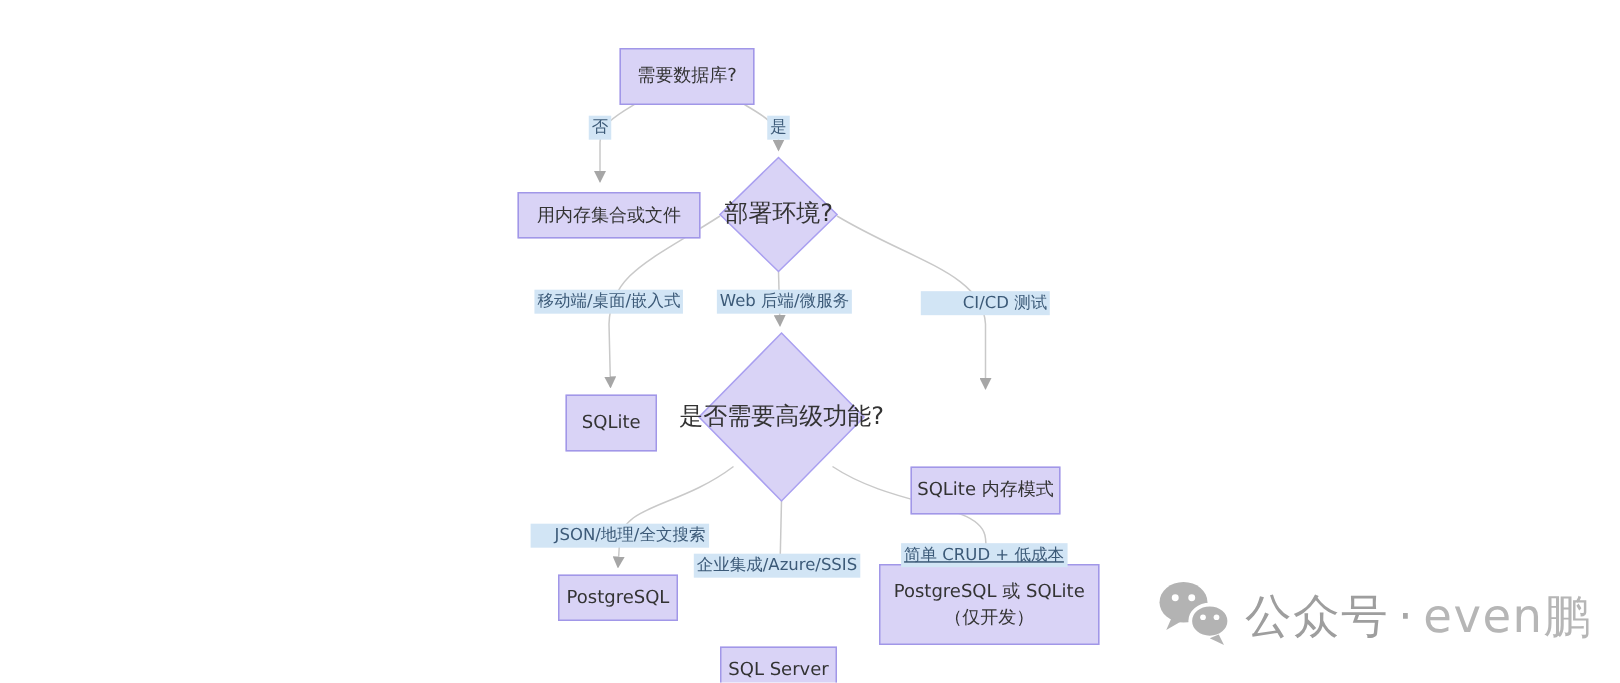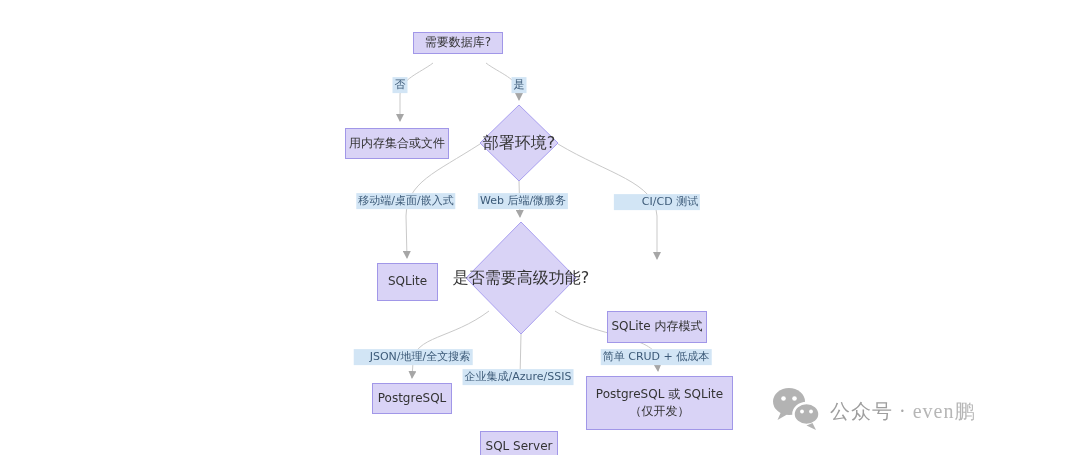--- a/index.html
+++ b/index.html
@@ -49,51 +49,50 @@
   }
   .watermark {
     position: absolute;
     left: 772px;
     top: 387px;
     display: flex;
     align-items: center;
     gap: 10px;
   }
   .watermark .wm-text {
-    font-size: 20px;
+    font-size: 31px;
     letter-spacing: 1px;
     white-space: nowrap;
-    font-family: Liberation Serif, serif;
   }
   .wm-prefix { color: #9e9e9e; }
   .wm-sep { color: #a8a8a8; padding: 0 6px; }
   .wm-suffix { color: #b6b6b6; }
 
   
-  #n-need-db       { left: 413px; top: 32px;  width: 90px;  height: 22px; }
-  #n-memory        { left: 345px; top: 128px; width: 104px; height: 31px; }
+  #n-need-db       { left: 413px; top: 32px;  width: 90px;  height: 38px; }
+  #n-memory        { left: 345px; top: 128px; width: 122px; height: 31px; }
   #n-sqlite        { left: 377px; top: 263px; width: 61px;  height: 38px; }
   #n-sqlite-mem    { left: 607px; top: 264px; width: 100px; height: 32px; margin-top: 47px; }
   #n-postgresql    { left: 372px; top: 383px; width: 80px;  height: 31px; }
   #n-sqlserver     { left: 480px; top: 383px; width: 78px;  height: 31px; margin-top: 48px; }
   #n-pg-or-sqlite  { left: 586px; top: 376px; width: 147px; height: 54px; padding: 4px 6px; text-align: center; }
 
   
   #d-deploy-label   { left: 519px; top: 143px; }
   #d-advanced-label { left: 521px; top: 278px; }
 
   
   #el-no        { left: 400px; top: 85px; }
   #el-yes       { left: 519px; top: 85px; }
   #el-mobile    { left: 406px; top: 201px; }
   #el-web       { left: 523px; top: 201px; }
   #el-cicd      { left: 657px; top: 202px; padding-left: 28px; }
   #el-json      { left: 413px; top: 357px; padding-left: 16px; }
   #el-ent       { left: 518px; top: 377px; }
-  #el-crud      { left: 656px; top: 357px; }
+  #el-crud      { left: 656px; top: 370px; text-decoration: underline; }
 </style>
 </head>
 <body>
 
 <div class="stage">
 
   <svg class="edge-layer" viewBox="0 0 1080 455" xmlns="http://www.w3.org/2000/svg">
     <defs>
       <marker id="arrow" markerWidth="8" markerHeight="8" refX="7" refY="4" orient="auto" markerUnits="userSpaceOnUse">
         <path d="M0,0 L8,4 L0,8 z" fill="#a6a6a6"></path>

